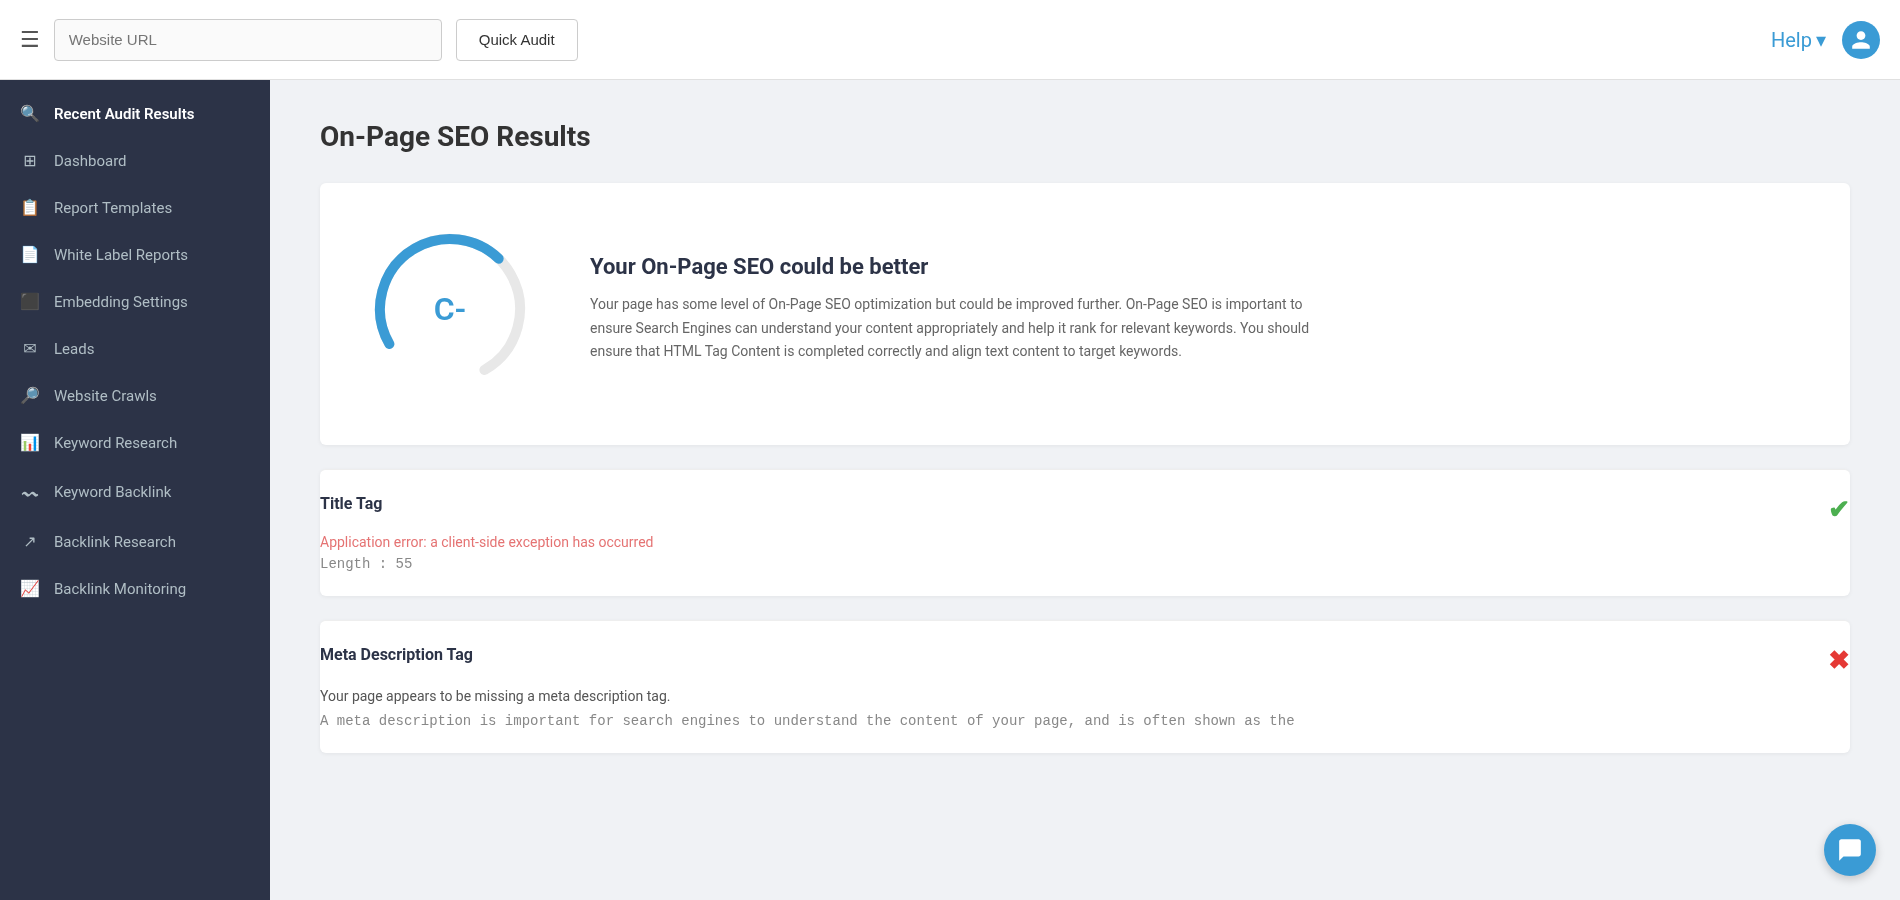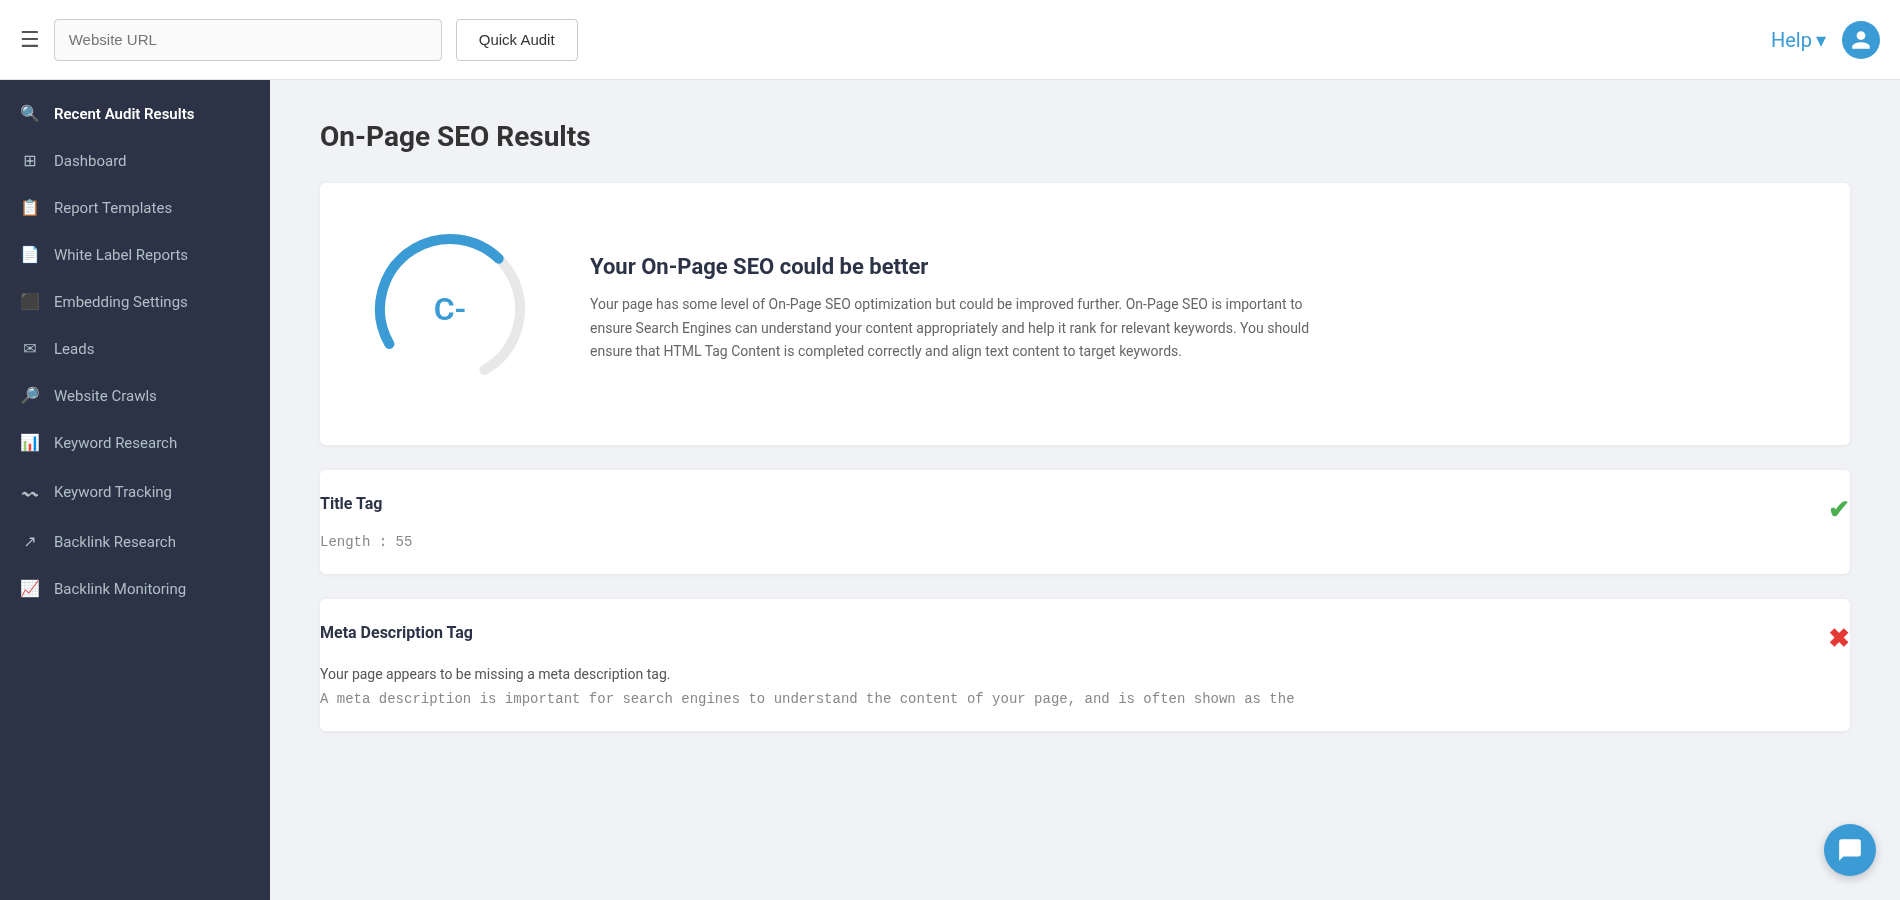--- a/index.html
+++ b/index.html
@@ -292,21 +292,21 @@
         <div class="sidebar-item">
           <span class="icon">🔎</span>
     <span>Website Crawls</span>
         </div>
         <div class="sidebar-item">
           <span class="icon">📊</span>
     <span>Keyword Research</span>
         </div>
         <div class="sidebar-item">
           <span class="icon">〰</span>
-    <span>Keyword Tracking</span>
+    <span>Keyword Backlink</span>
         </div>
         <div class="sidebar-item">
           <span class="icon">↗</span>
     <span>Backlink Research</span>
         </div>
         <div class="sidebar-item">
           <span class="icon">📈</span>
     <span>Backlink Monitoring</span>
         </div>
       </div>
@@ -334,20 +334,21 @@
         </div>
       </div>
     </div>
 
     <div id="checks-container">
         <div class="result-card check-item">
     <div class="check-item-header">
       <span class="check-item-title">Title Tag</span>
       <span class="check-icon-pass">✔</span>
     </div>
+    <p class="check-item-error">Application error: a client-side exception has occurred</p>
     <p class="check-item-meta">Length : 55</p>
   </div>
         <div class="result-card check-item">
     <div class="check-item-header">
       <span class="check-item-title">Meta Description Tag</span>
       <span class="check-icon-fail">✖</span>
     </div>
     <p class="check-item-desc">Your page appears to be missing a meta description tag.</p>
 
     <p class="check-item-meta">A meta description is important for search engines to understand the content of your page, and is often shown as the</p>

